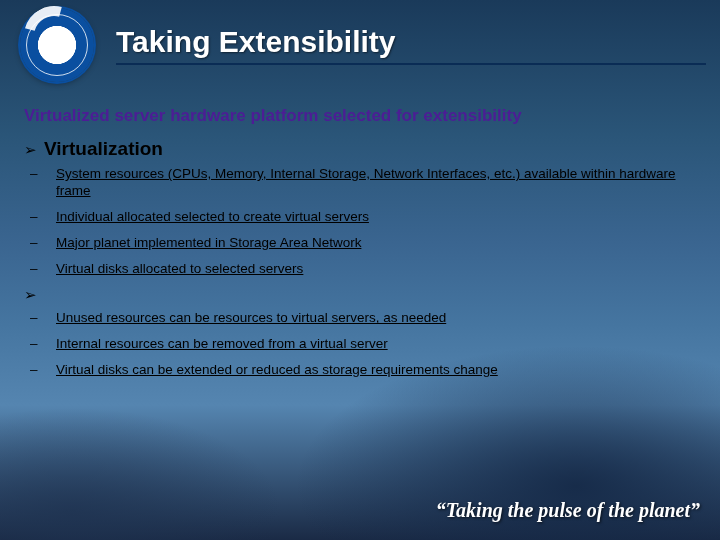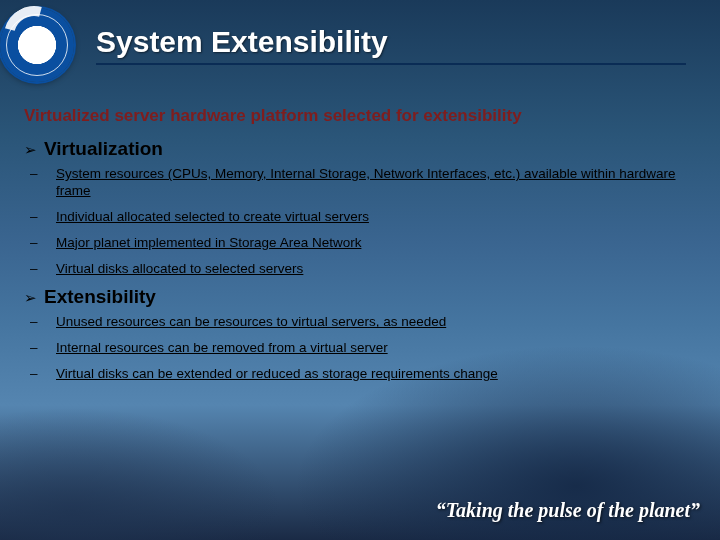--- a/index.html
+++ b/index.html
@@ -20,20 +20,21 @@
     background:
       radial-gradient(ellipse 400px 200px at 80% 90%, rgba(20,40,70,0.9), transparent 70%),
       radial-gradient(ellipse 300px 150px at 10% 95%, rgba(30,50,80,0.7), transparent 70%);
     pointer-events: none;
   }
   .header {
     position: relative;
     height: 90px;
     display: flex;
     align-items: center;
+    padding-left: 20px;
   }
   .logo {
     width: 74px;
     height: 74px;
     border-radius: 50%;
     background: radial-gradient(circle at 50% 50%, #fff 0 36%, #0a4fa0 37% 100%);
     display: flex;
     align-items: center;
     justify-content: center;
     position: relative;
@@ -84,21 +85,21 @@
     background: #0a2c55;
     margin-top: 4px;
   }
   .content {
     position: relative;
     padding: 16px 24px 0 24px;
   }
   .subtitle {
     font-size: 17px;
     font-weight: bold;
-    color: #7f1d1d;
+    color: #4c1d95;
     margin-bottom: 12px;
   }
   .section {
     margin-bottom: 8px;
   }
   .section-head {
     display: flex;
     align-items: baseline;
     margin-bottom: 6px;
   }
@@ -148,21 +149,21 @@
 </style>
 </head>
 <body>
 
 <div class="header">
   <div class="logo">
     <div class="logo-swoosh"></div>
     <div class="logo-text">NOAA</div>
   </div>
   <div class="title-wrap">
-    <h1>System Extensibility</h1>
+    <h1>Taking Extensibility</h1>
     <div class="title-underline"></div>
   </div>
 </div>
 
 <div class="content">
   <div class="subtitle">Virtualized server hardware platform selected for extensibility</div>
 
   <div class="section">
     <div class="section-head">
       <span class="arrow">➢</span>
@@ -184,21 +185,20 @@
       <li>
           <span class="dash">–</span>
           <span class="bullet-text">Virtual disks allocated to selected servers</span>
         </li>
     </ul>
   </div>
 
   <div class="section">
     <div class="section-head">
       <span class="arrow">➢</span>
-      <span class="section-title">Extensibility</span>
     </div>
     <ul class="bullets">
       <li>
           <span class="dash">–</span>
           <span class="bullet-text">Unused resources can be resources to virtual servers, as needed</span>
         </li>
       <li>
           <span class="dash">–</span>
           <span class="bullet-text">Internal resources can be removed from a virtual server</span>
         </li>

